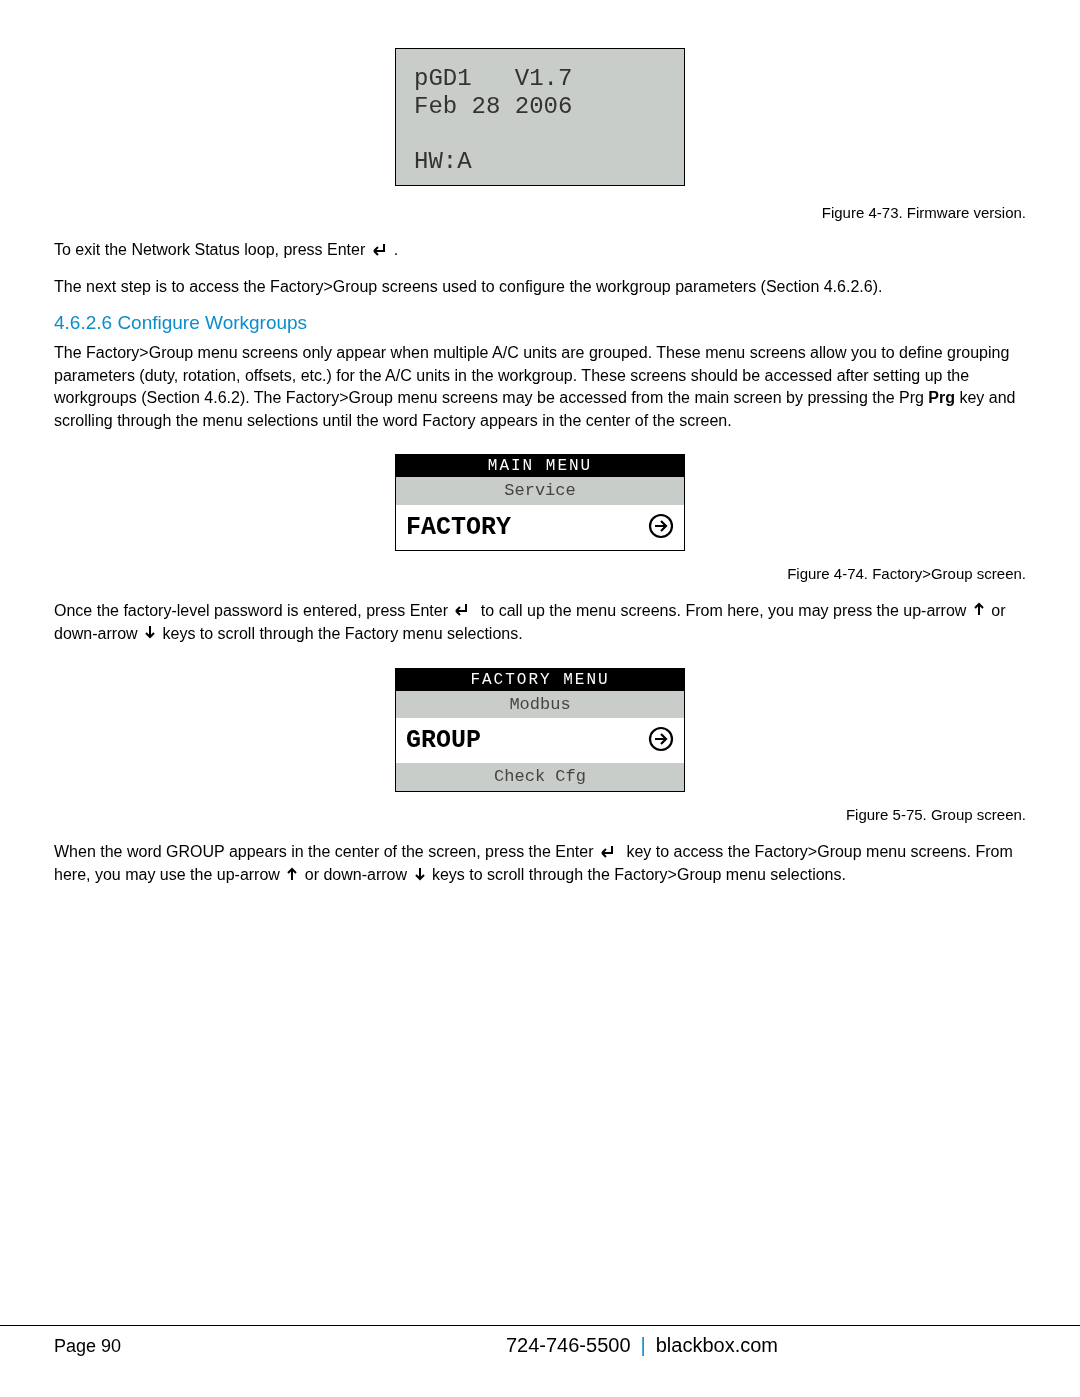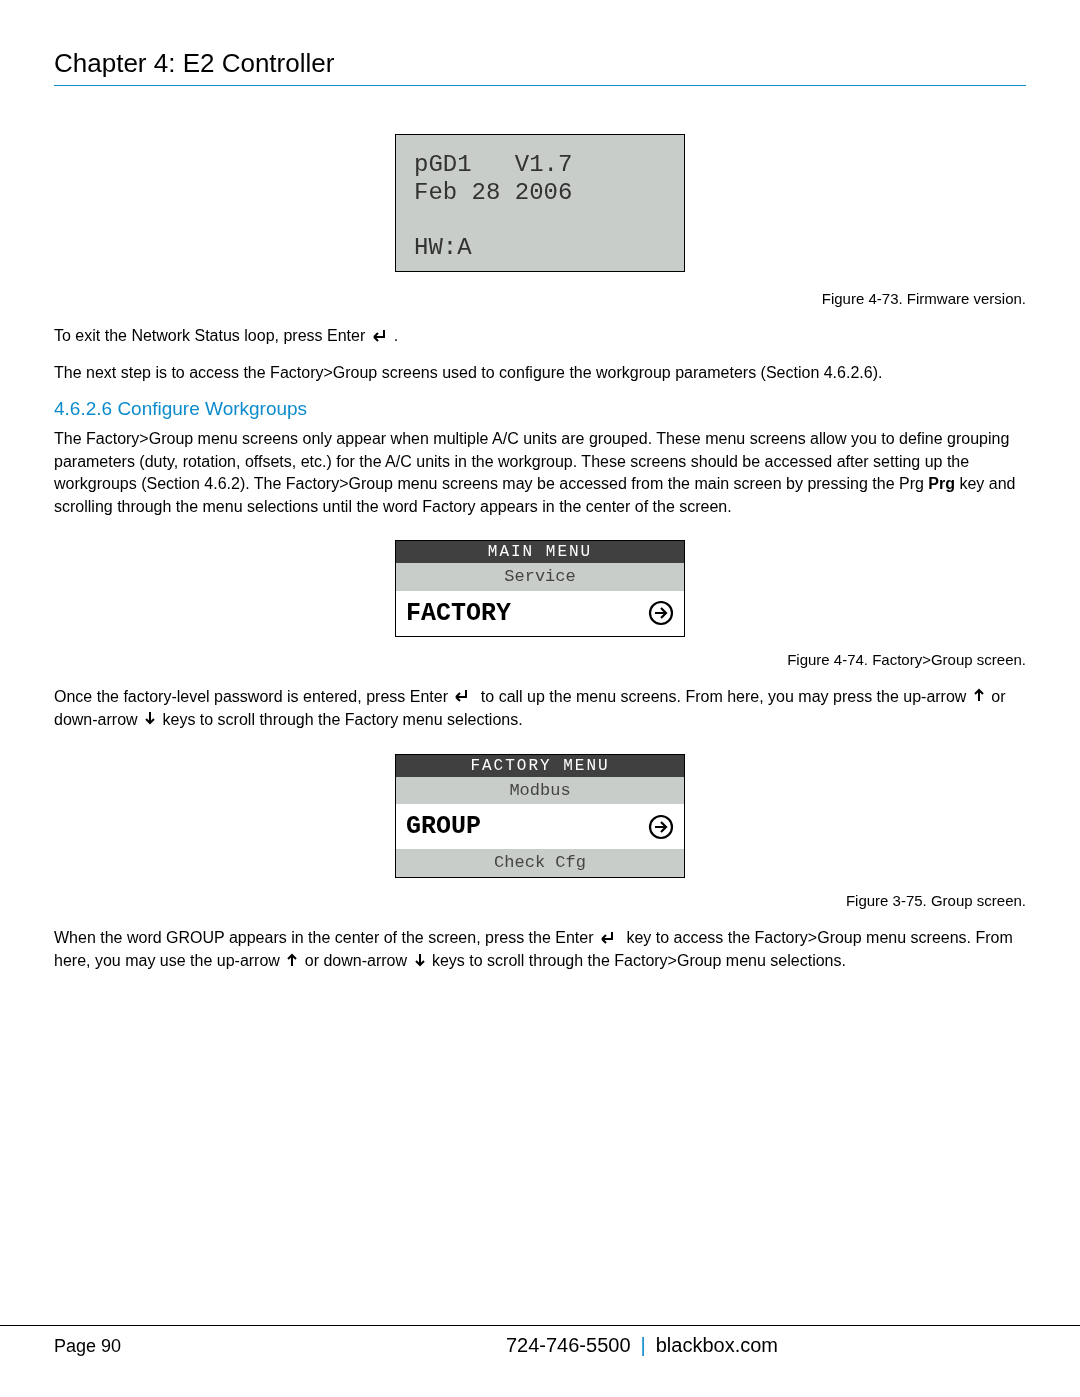--- a/index.html
+++ b/index.html
@@ -70,21 +70,21 @@
     display: flex;
     justify-content: center;
     margin: 22px 0 14px 0;
   }
   .menu-screen {
     width: 290px;
     border: 1.5px solid #000;
     font-family: "Courier New", Courier, monospace;
   }
   .menu-header {
-    background: #404040;
+    background: #000000;
     color: #fff;
     text-align: center;
     font-size: 16px;
     letter-spacing: 2px;
     padding: 2px 0;
     font-family: Liberation Mono, monospace;
   }
   .menu-row {
     background: #c9cdc9;
     color: #444;
@@ -94,21 +94,21 @@
     text-align: center;
   }
   .menu-selected {
     background: #fff;
     color: #000;
     font-weight: bold;
     font-size: 25px;
     padding: 8px 10px 8px 10px;
     display: flex;
     justify-content: space-between;
-    align-items: center;
+    align-items: flex-start;
   }
   .arrow-circle {
     width: 26px;
     height: 26px;
     flex: 0 0 26px;
   }
   .footer {
     position: absolute;
     left: 0;
     right: 0;
@@ -129,21 +129,20 @@
   }
   .footer .contact .sep {
     color: #0d8ccc;
     margin: 0 10px;
   }
 </style>
 </head>
 <body>
 
 <div class="content">
-  <h1 class="chapter-title">Chapter 4: E2 Controller</h1>
 
   <div class="lcd-wrap">
     <div class="lcd-screen"><span>pGD1   V1.7</span>
 <span>Feb 28 2006</span>
 
 <span>HW:A</span></div>
   </div>
   <span class="figcap">Figure 4-73. Firmware version.</span>
 
   <p class="body">
@@ -193,21 +192,21 @@
       <div class="menu-selected">
         <span>GROUP</span>
         <svg class="arrow-circle" viewBox="0 0 26 26">
             <circle cx="13" cy="13" r="11" stroke="#000" stroke-width="2.2" fill="none"></circle>
             <path d="M7 13 L17 13 M13 8 L18 13 L13 18" stroke="#000" stroke-width="2.2" fill="none"></path>
           </svg>
       </div>
       <div class="menu-row">Check Cfg</div>
     </div>
   </div>
-  <span class="figcap">Figure 3-75. Group screen.</span>
+  <span class="figcap">Figure 5-75. Group screen.</span>
 
   <p class="body">
     <span>When the word GROUP appears in the center of the screen, press the Enter </span><span class="enter-icon"><svg width="20" height="14" viewBox="0 0 20 14">
           <path d="M2 9 L12 9 L12 2 M2 9 L6 5 M2 9 L6 13" stroke="#000" stroke-width="2" fill="none"></path>
         </svg></span><span> key to access the Factory&gt;Group menu screens. From here, you may use the up-arrow </span><span class="up-icon"><svg width="12" height="14" viewBox="0 0 12 14">
           <path d="M6 13 L6 2 M2 6 L6 2 L10 6" stroke="#000" stroke-width="2" fill="none"></path>
         </svg></span><span> or down-arrow </span><span class="down-icon"><svg width="12" height="14" viewBox="0 0 12 14">
           <path d="M6 1 L6 12 M2 8 L6 12 L10 8" stroke="#000" stroke-width="2" fill="none"></path>
         </svg></span><span> keys to scroll through the Factory&gt;Group menu selections.</span>
   </p>

